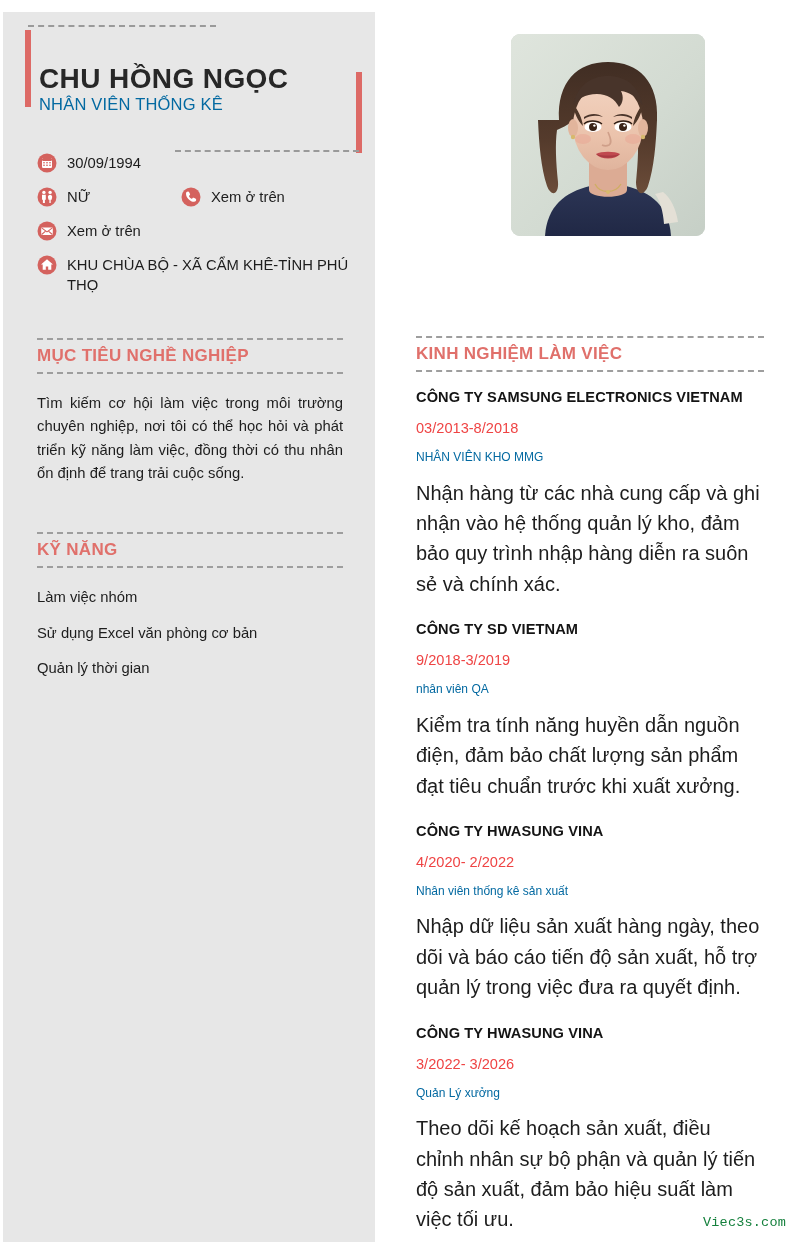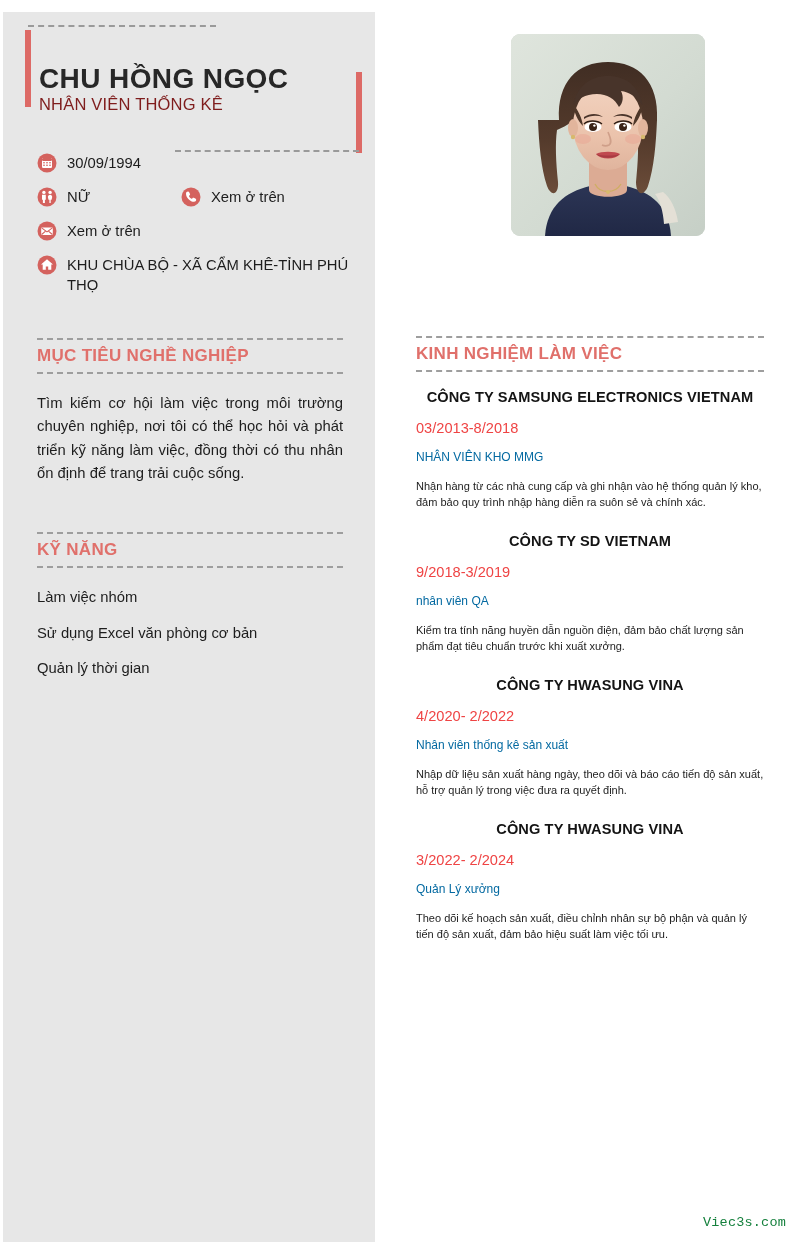--- a/index.html
+++ b/index.html
@@ -74,21 +74,21 @@
     font-weight: bold;
     letter-spacing: 0.4px;
     color: #272727;
     white-space: nowrap;
   }
   #cv-role {
     position: absolute;
     left: 36px;
     top: 83px;
     font-size: 16.5px;
-    color: #7f1d1d;
+    color: #0369a1;
     letter-spacing: 0.2px;
     white-space: nowrap;
   }
 
   
   #contact-block {
     position: absolute;
     left: 34px;
     top: 140px;
     width: 320px;
@@ -194,36 +194,35 @@
   }
   .exp-list { margin: 0; padding: 16px 0 0 0; list-style: none; }
   .exp-item { margin-bottom: 21px; }
   .exp-company {
     font-size: 14.6px;
     font-weight: bold;
     color: #141414;
     letter-spacing: 0.1px;
     margin-bottom: 12px;
     line-height: 1.3;
-    text-align: center;
   }
   .exp-period {
     font-size: 14.6px;
     color: #ef4444;
     margin-bottom: 12px;
     line-height: 1.3;
   }
   .exp-title {
     font-size: 12px;
     color: #0369a1;
     margin-bottom: 12px;
     line-height: 1.3;
   }
   .exp-desc {
-    font-size: 11px;
+    font-size: 20px;
     color: #1d1d1d;
     line-height: 1.52;
     margin: 0;
   }
 
   #footer-brand {
     position: absolute;
     right: 14px;
     bottom: 12px;
     font-family: "Liberation Mono", "DejaVu Sans Mono", monospace;
@@ -431,21 +430,21 @@
 
         <li class="exp-item">
           <div class="exp-company">CÔNG TY HWASUNG VINA</div>
           <div class="exp-period">4/2020- 2/2022</div>
           <div class="exp-title">Nhân viên thống kê sản xuất</div>
           <p class="exp-desc">Nhập dữ liệu sản xuất hàng ngày, theo dõi và báo cáo tiến độ sản xuất, hỗ trợ quản lý trong việc đưa ra quyết định.</p>
         </li>
 
         <li class="exp-item">
           <div class="exp-company">CÔNG TY HWASUNG VINA</div>
-          <div class="exp-period">3/2022- 2/2024</div>
+          <div class="exp-period">3/2022- 3/2026</div>
           <div class="exp-title">Quản Lý xưởng</div>
           <p class="exp-desc">Theo dõi kế hoạch sản xuất, điều chỉnh nhân sự bộ phận và quản lý tiến độ sản xuất, đảm bảo hiệu suất làm việc tối ưu.</p>
         </li>
 
       </ul>
     </section>
 
     <div id="footer-brand">Viec3s.com</div>
 
   </main>

